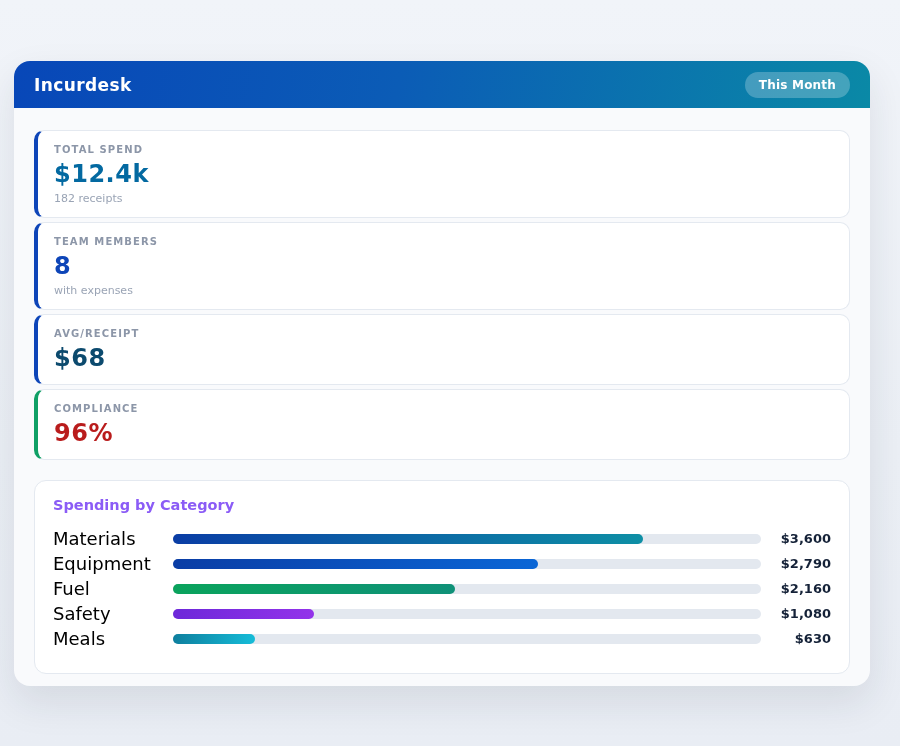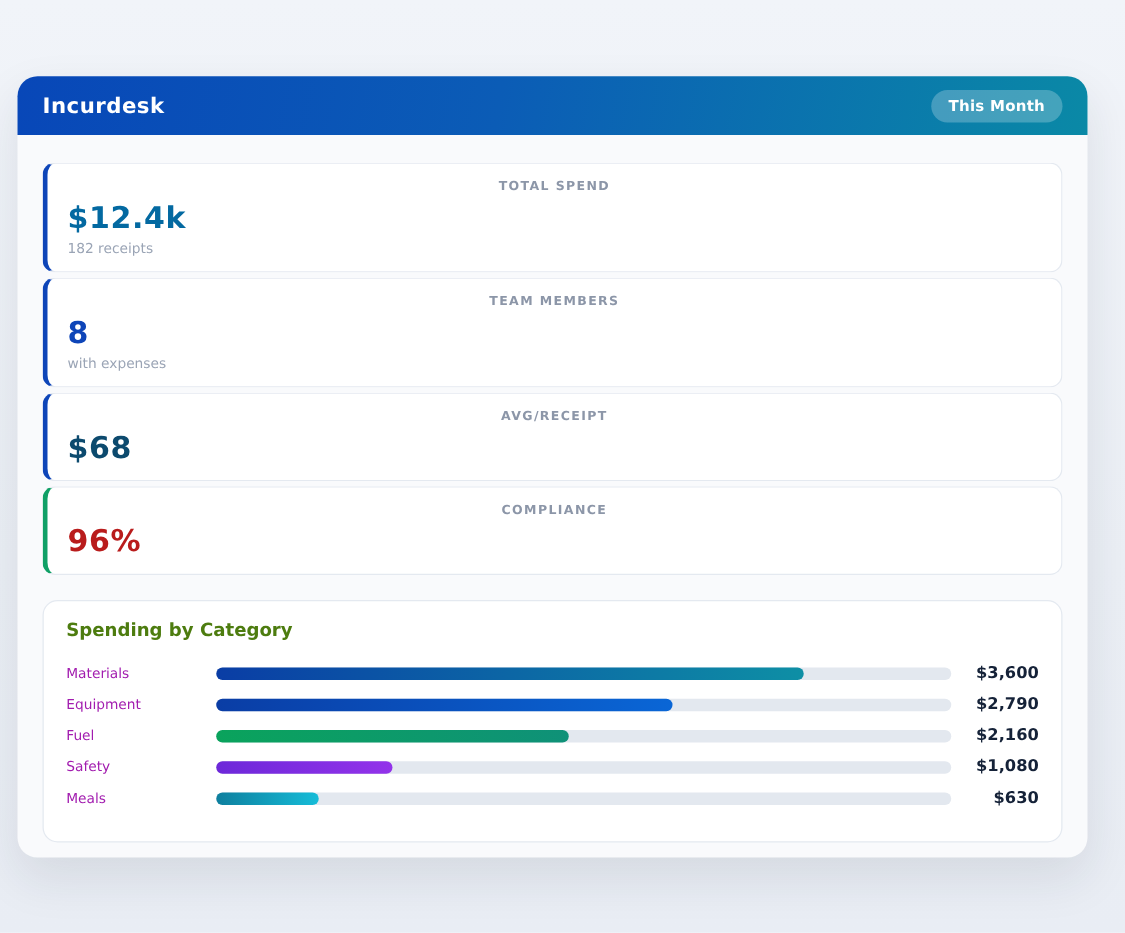--- a/index.html
+++ b/index.html
@@ -51,21 +51,20 @@
     border-radius: 10px;
     padding: 13px 16px 12px;
     margin-bottom: 4px;
   }
   .stat-label {
     font-size: 10px;
     font-weight: bold;
     letter-spacing: 1.1px;
     color: #8c96a8;
     text-transform: uppercase;
-    text-align: center;
   }
   .stat-value {
     font-size: 24px;
     font-weight: bold;
     margin-top: 5px;
     letter-spacing: 0.5px;
   }
   .stat-sub {
     font-size: 11px;
     color: #9aa4b5;
@@ -75,32 +74,32 @@
   .chart-card {
     background: #ffffff;
     border: 1px solid #e4e9f0;
     border-radius: 12px;
     padding: 16px 18px 22px;
     margin-top: 20px;
   }
   .chart-title {
     font-size: 14.5px;
     font-weight: bold;
-    color: #4d7c0f;
+    color: #8b5cf6;
     margin-bottom: 13px;
   }
   .chart-row {
     display: flex;
     align-items: center;
     height: 25px;
   }
   .row-label {
     width: 120px;
-    font-size: 11px;
-    color: #a21caf;
+    font-size: 18px;
+    color: #000000;
     flex: none;
   }
   .row-track {
     flex: 1;
     height: 10px;
     background: #e3e8ef;
     border-radius: 5px;
   }
   .row-fill {
     height: 10px;

